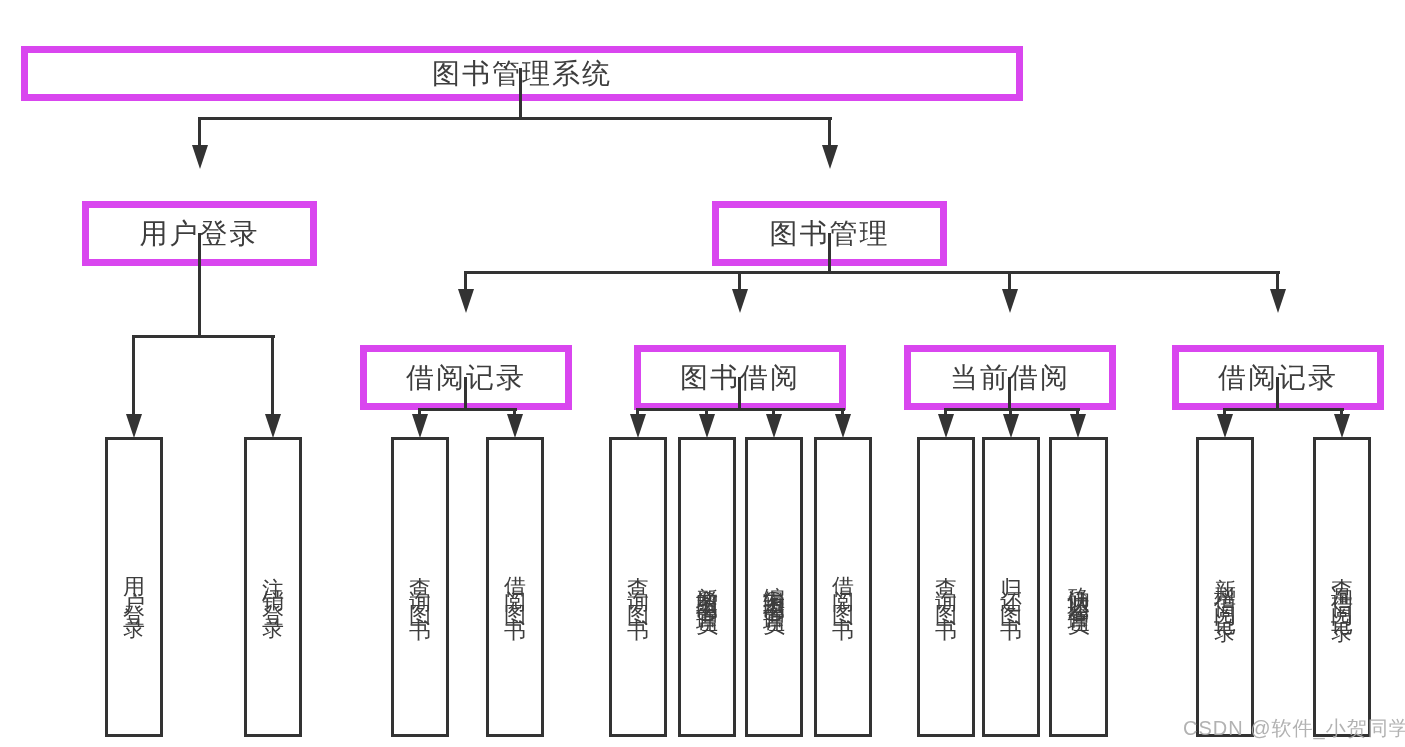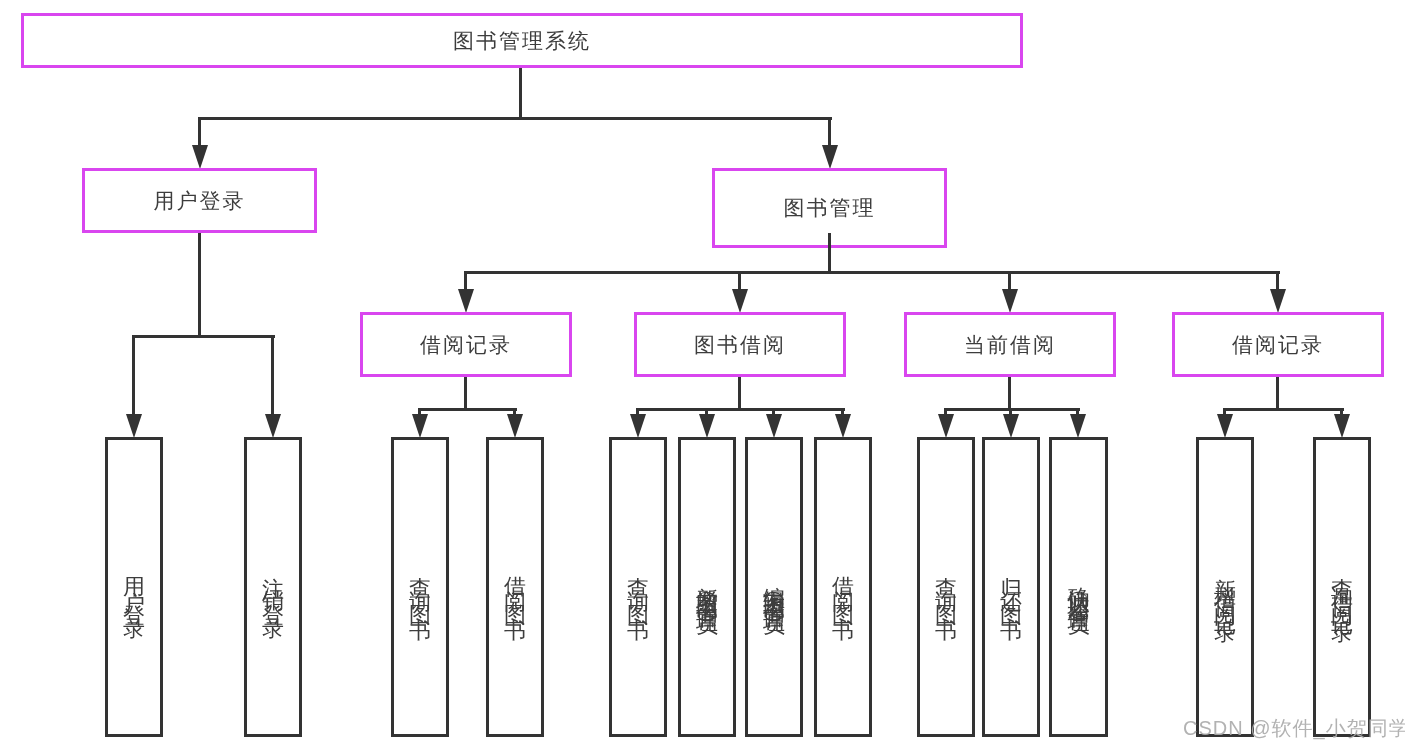--- a/index.html
+++ b/index.html
@@ -10,28 +10,29 @@
   .stage {
     position: relative;
     width: 1405px; height: 747px;
     background: #ffffff;
     overflow: hidden;
     color: #3d3d3d;
   }
   .box {
     position: absolute;
     box-sizing: border-box;
-    border: 3px solid #d946ef;
+    border: 7px solid #d946ef;
     background: #ffffff;
     display: flex;
     align-items: center;
     justify-content: center;
-    font-size: 21px;
+    font-size: 28px;
     color: #3d3d3d;
     letter-spacing: 2px;
+    margin-top: 33px;
   }
   .vbox {
     position: absolute;
     box-sizing: border-box;
     border: 3px solid #333333;
     background: #ffffff;
     display: flex;
     align-items: center;
     justify-content: center;
   }
@@ -73,21 +74,21 @@
   <div class="box" style="left:21px; top:13px; width:1002px; height:55px;">图书管理系统</div>
 
   <div class="vline" style="left:519px; top:68px;  height:52px;"></div>
   <div class="hline" style="left:198px; top:117px; width:634px;"></div>
   <div class="vline" style="left:198px; top:117px; height:33px;"></div>
   <div class="arr" style="left:192px; top:145px;"></div>
   <div class="vline" style="left:828px; top:117px; height:33px;"></div>
   <div class="arr" style="left:822px; top:145px;"></div>
 
   <div class="box" style="left:82px; top:168px; width:235px; height:65px;">用户登录</div>
-  <div class="box" style="left:712px; top:168px; width:235px; height:80px;">图书管理</div>
+  <div class="box" style="left:712px; top:168px; width:235px; height:65px;">图书管理</div>
 
   <div class="vline" style="left:198px; top:233px; height:105px;"></div>
   <div class="hline" style="left:132px; top:335px; width:143px;"></div>
   <div class="vline" style="left:132px; top:335px; height:85px;"></div>
   <div class="arr" style="left:126px; top:414px;"></div>
   <div class="vline" style="left:271px; top:335px; height:85px;"></div>
   <div class="arr" style="left:265px; top:414px;"></div>
 
   <div class="vline" style="left:828px;  top:233px; height:41px;"></div>
   <div class="hline" style="left:464px;  top:271px; width:816px;"></div>

